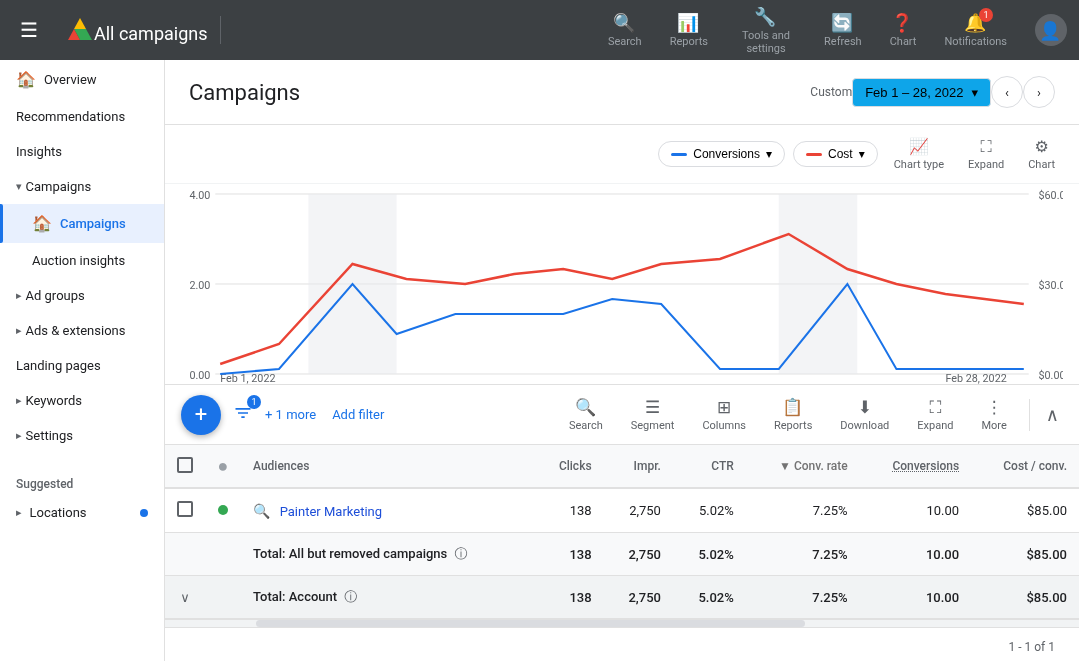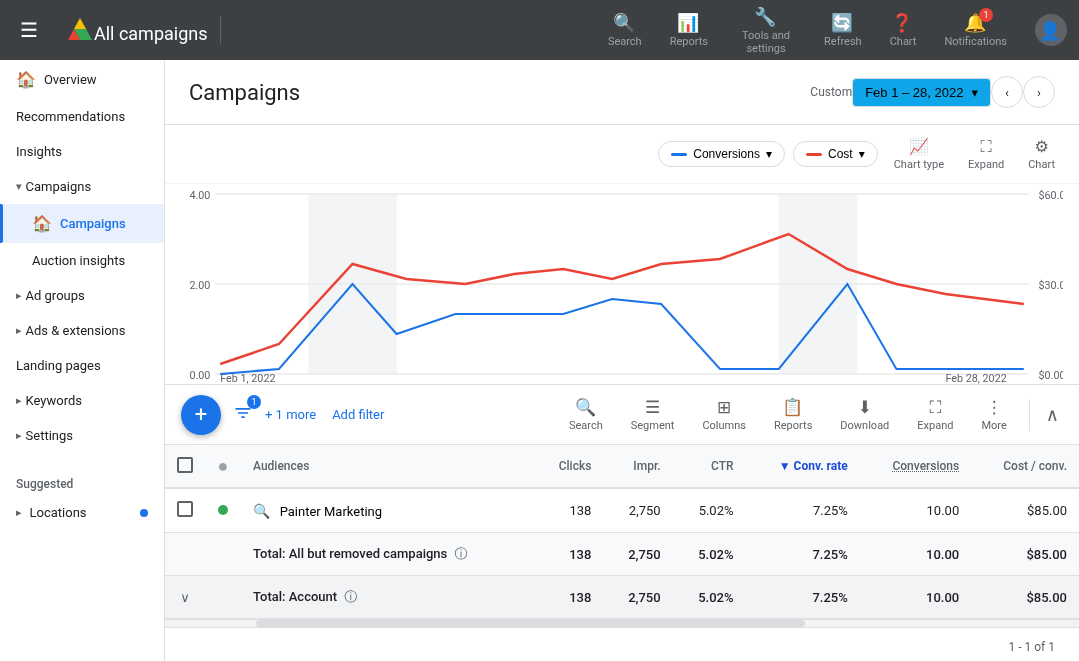--- a/index.html
+++ b/index.html
@@ -96,26 +96,26 @@
 
     
     .table-container { flex: 1; overflow-y: auto; background: #fff; }
     table { width: 100%; border-collapse: collapse; }
     thead th {
       background: #f8f9fa; border-bottom: 2px solid #e0e0e0; padding: 10px 12px;
       font-size: 12px; font-weight: 500; color: #5f6368; text-align: right; position: sticky; top: 0;
     }
     thead th:first-child, thead th:nth-child(2) { text-align: center; }
     thead th:nth-child(3) { text-align: left; }
-    thead th.sorted { color: #1d4ed8; font-weight: bold; }
+    thead th.sorted { color: #737373; }
     tbody tr { border-bottom: 1px solid #e0e0e0; }
     tbody td { padding: 12px 12px; font-size: 13px; text-align: right; }
     tbody td:first-child, tbody td:nth-child(2) { text-align: center; }
     tbody td:nth-child(3) { text-align: left; }
-    .campaign-link { color: #000000; cursor: pointer; text-decoration: none; }
+    .campaign-link { color: #1d4ed8; cursor: pointer; text-decoration: none; }
     .status-dot { width: 10px; height: 10px; border-radius: 50%; display: inline-block; }
     .status-dot.green { background: #34a853; }
     .total-row { background: #f8f9fa; font-weight: 500; }
     .account-row { background: #f1f3f4; font-weight: 500; }
     .expand-btn { cursor: pointer; color: #5f6368; }
     .table-footer { padding: 12px 24px; text-align: right; font-size: 12px; color: #5f6368; border-top: 1px solid #e0e0e0; background: #fff; }
 
     
     .checkbox { width: 16px; height: 16px; border: 2px solid #5f6368; border-radius: 2px; cursor: pointer; display: inline-block; }
 

